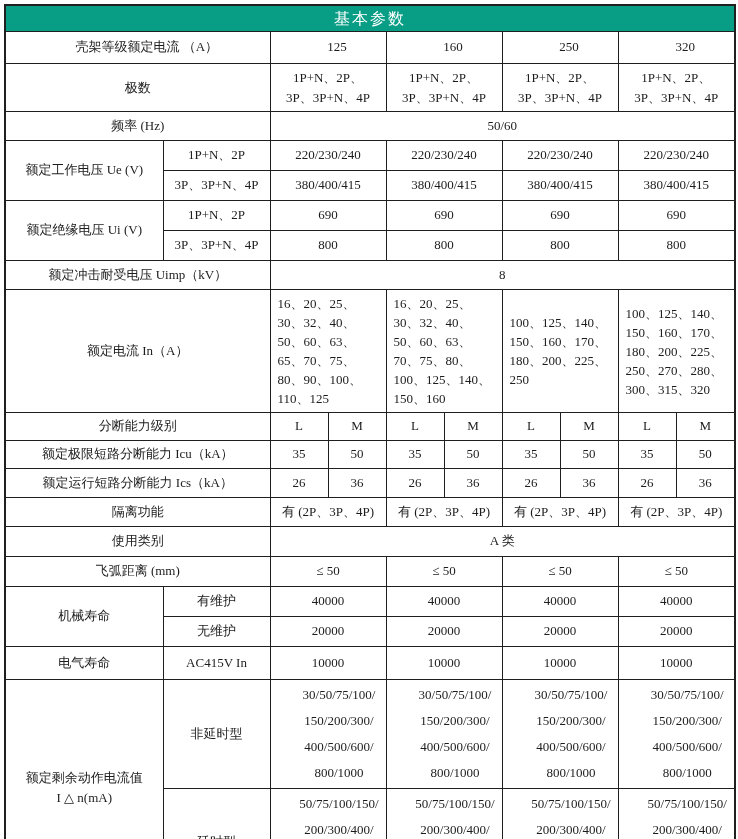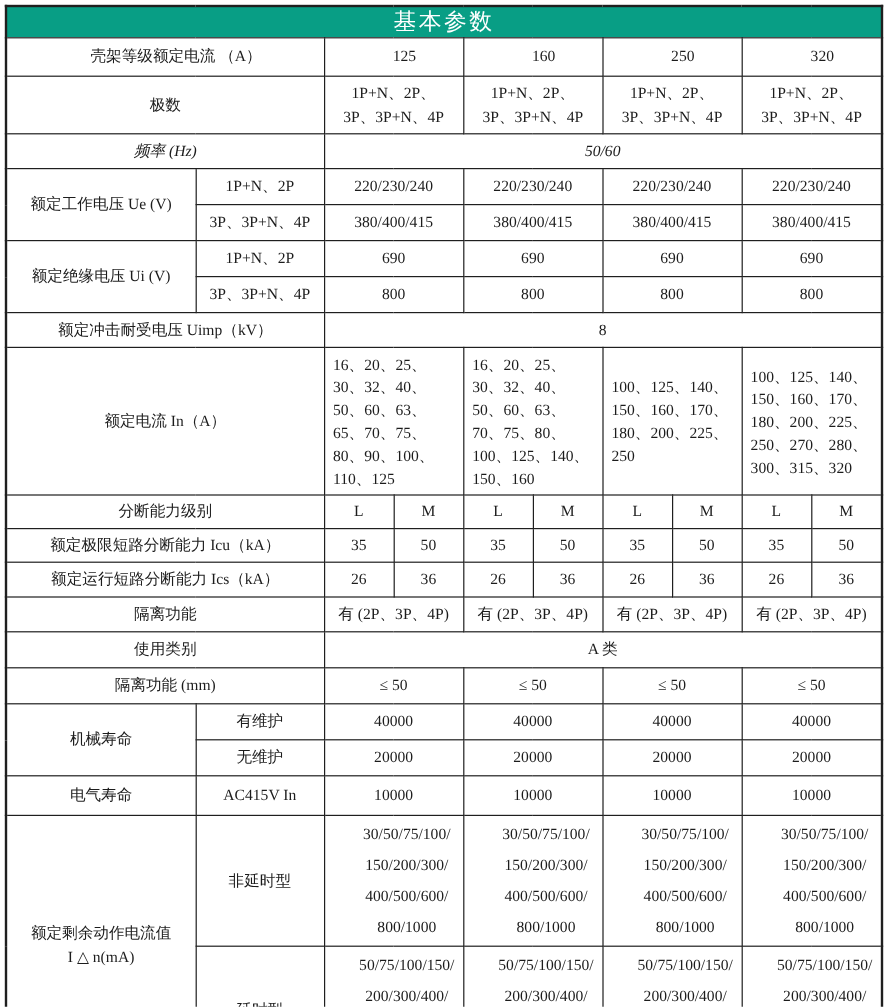--- a/index.html
+++ b/index.html
@@ -16,26 +16,26 @@
     color:var(--text);
     font-size:13px;
     text-align:center;
     vertical-align:middle;
     padding:1px 2px;
     white-space:pre-line;
     line-height:1.55;
     overflow:hidden;
   }
   tr.r-title td {
-    background:var(--accent); color:#ffffff; font-size:19px;
+    background:var(--accent); color:#ffffff; font-size:16px;
     letter-spacing:2px; height:23px; line-height:23px;
   }
   tr.r-frame td { height:29px;padding-left:20px; }
   tr.r-poles td { height:45px; line-height:20px; }
-  tr.r-freq  td { height:26px;font-style:italic; }
+  tr.r-freq  td { height:26px; }
   tr.r-ue td, tr.r-ui td { height:27px; }
   tr.r-uimp td { height:26px; }
   tr.r-in td { height:120px; }
   td.list { text-align:left; padding-left:7px; line-height:19px; }
   tr.r-class td { height:25px; }
   tr.r-icu td { height:25px; }
   tr.r-ics td { height:26px;margin-left:17px; }
   tr.r-iso td { height:26px; }
   tr.r-use td { height:27px; }
   tr.r-arc td { height:27px; }
@@ -198,21 +198,21 @@
     <td colspan="2">有 (2P、3P、4P)</td>
     <td colspan="2">有 (2P、3P、4P)</td>
   </tr>
 
   <tr class="r-use">
     <td colspan="2">使用类别</td>
     <td colspan="8">A 类</td>
   </tr>
 
   <tr class="r-arc">
-    <td colspan="2">隔离功能 (mm)</td>
+    <td colspan="2">飞弧距离 (mm)</td>
     <td colspan="2">≤ 50</td>
     <td colspan="2">≤ 50</td>
     <td colspan="2">≤ 50</td>
     <td colspan="2">≤ 50</td>
   </tr>
 
   <tr class="r-mech">
     <td rowspan="2">机械寿命</td>
     <td>有维护</td>
     <td colspan="2">40000</td>

